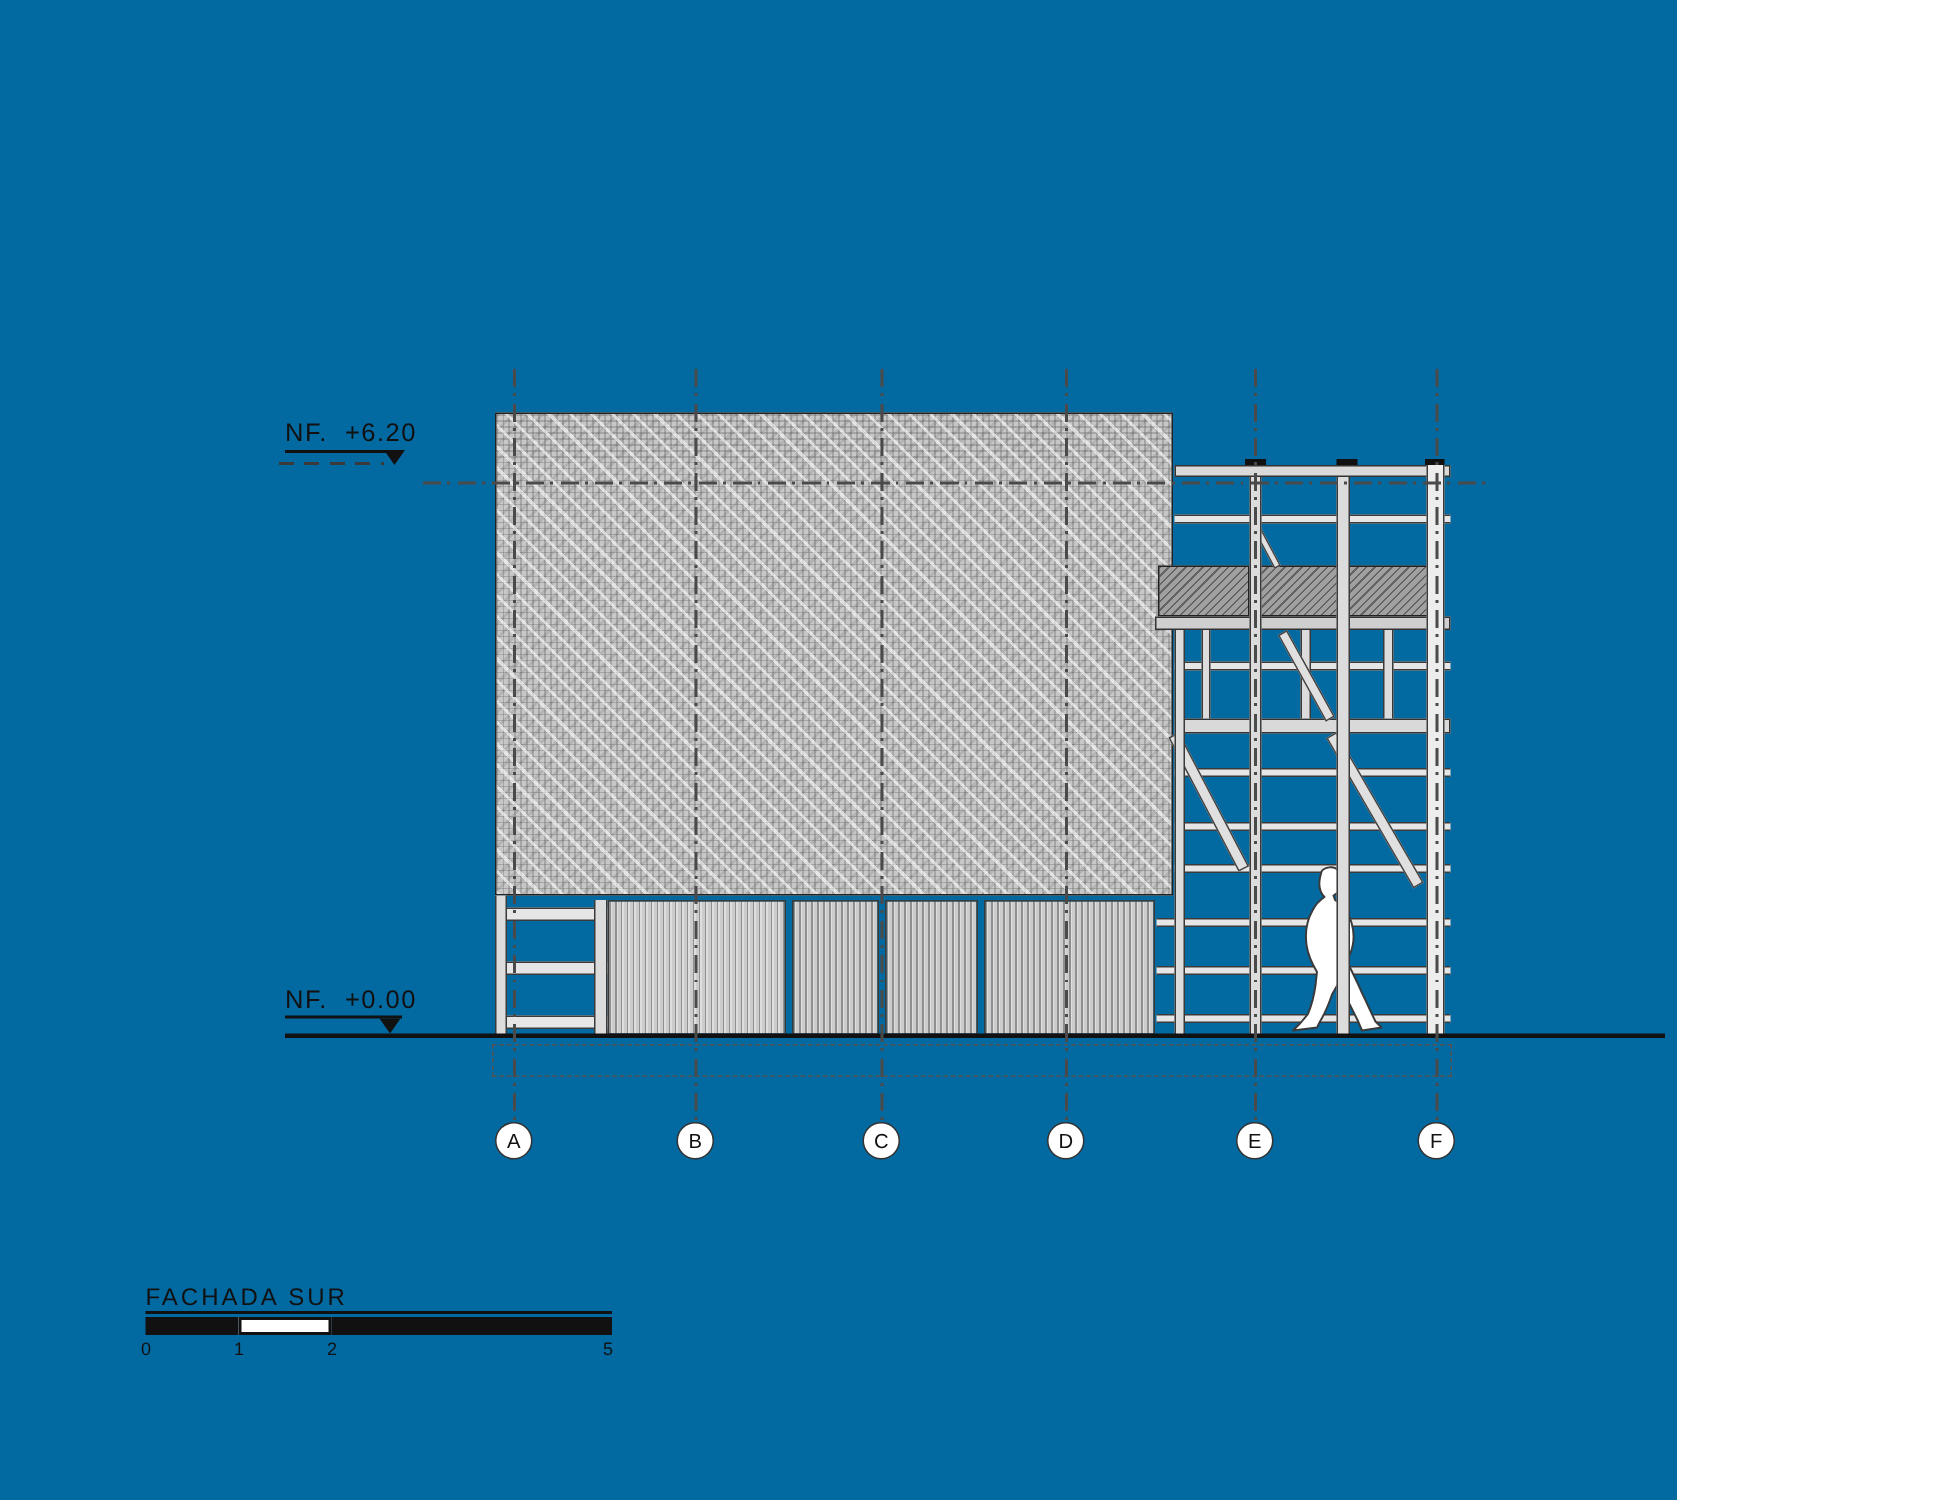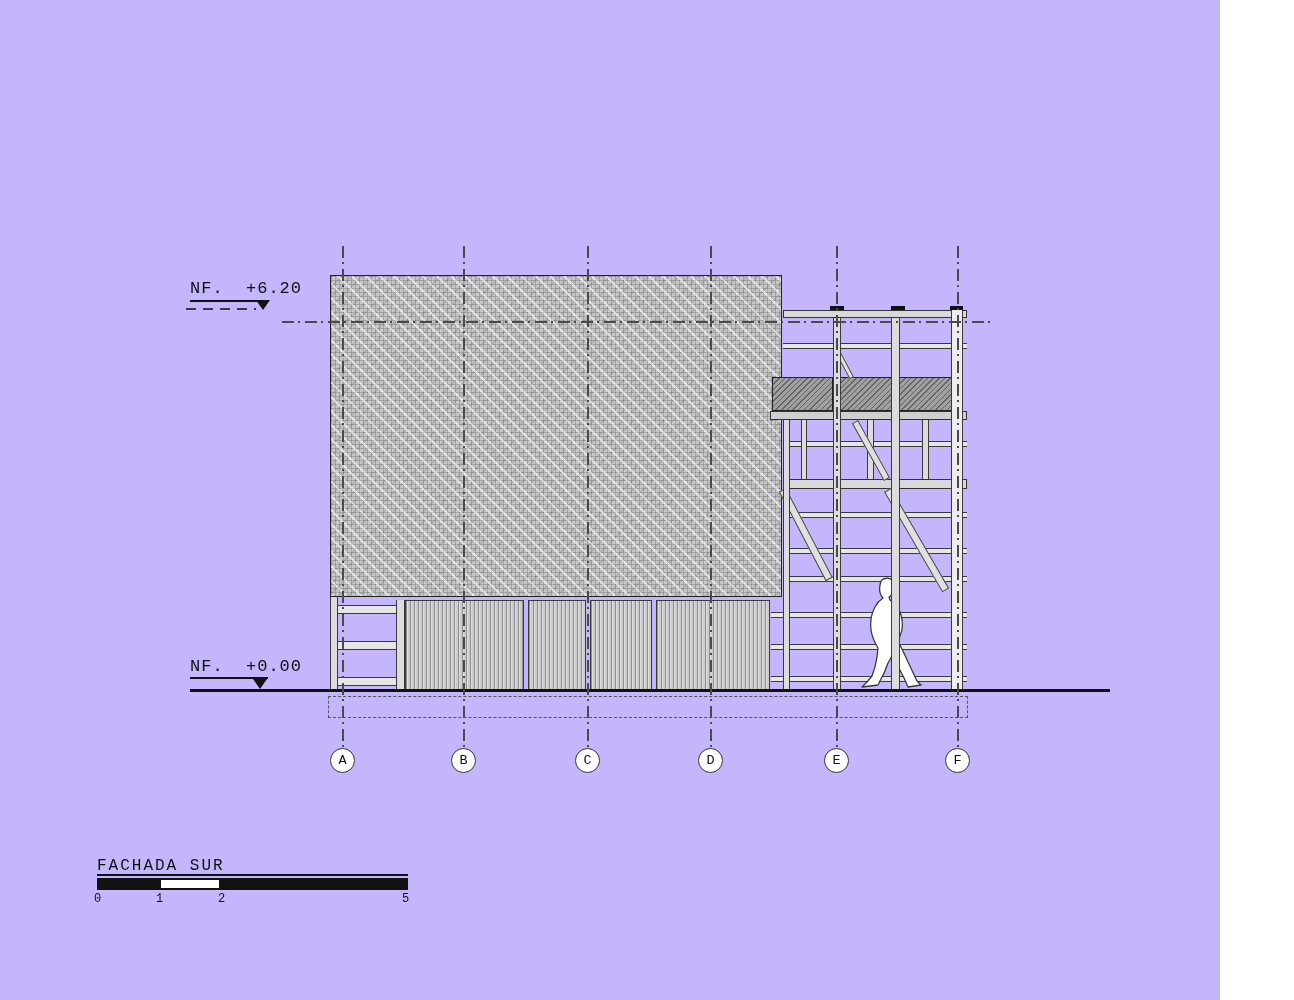--- a/index.html
+++ b/index.html
@@ -1,17 +1,17 @@
 <!DOCTYPE html>
 <html><head>
 <meta charset="utf-8">
 <style>
   html,body{margin:0;padding:0;background:#ffffff;}
-  #canvas{position:relative;width:1220px;height:1000px;background:#c4b5fd;overflow:hidden;
-          font-family:Liberation Mono, monospace;color:#1a1a1a;}
+  #canvas{position:relative;width:1118px;height:1000px;background:#0369a1;overflow:hidden;
+          font-family:Liberation Sans, sans-serif;color:#1a1a1a;}
   .abs{position:absolute;}
   
   .ddh{height:1.5px;background-image:repeating-linear-gradient(to right,#4a4a4a 0 12px,transparent 12px 16px,#4a4a4a 16px 18px,transparent 18px 23px);z-index:7;}
   .ddv{width:1.5px;background-image:repeating-linear-gradient(to bottom,#4a4a4a 0 12px,transparent 12px 16px,#4a4a4a 16px 18px,transparent 18px 23px);z-index:7;}
   .dashh{height:1.5px;background-image:repeating-linear-gradient(to right,#3a3a3a 0 10px,transparent 10px 17px);}
   .solidline{background:#111;}
   .tri-down{width:0;height:0;border-left:7px solid transparent;border-right:7px solid transparent;border-top:10px solid #111;}
   
   .weave{background-color:#c7c7c7;
     background-image:

